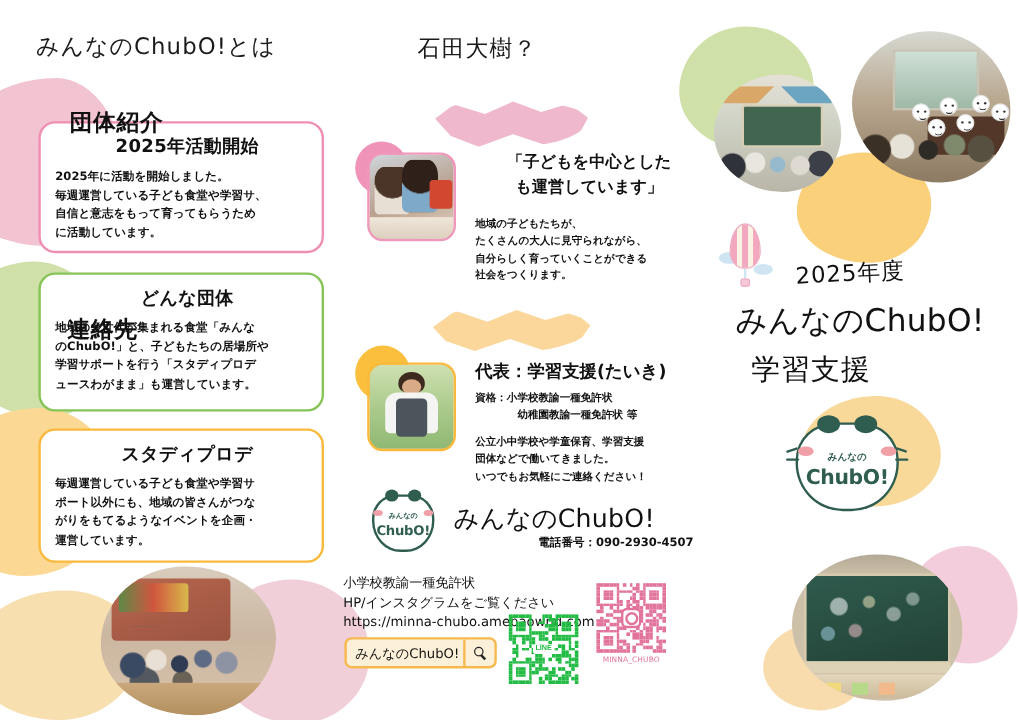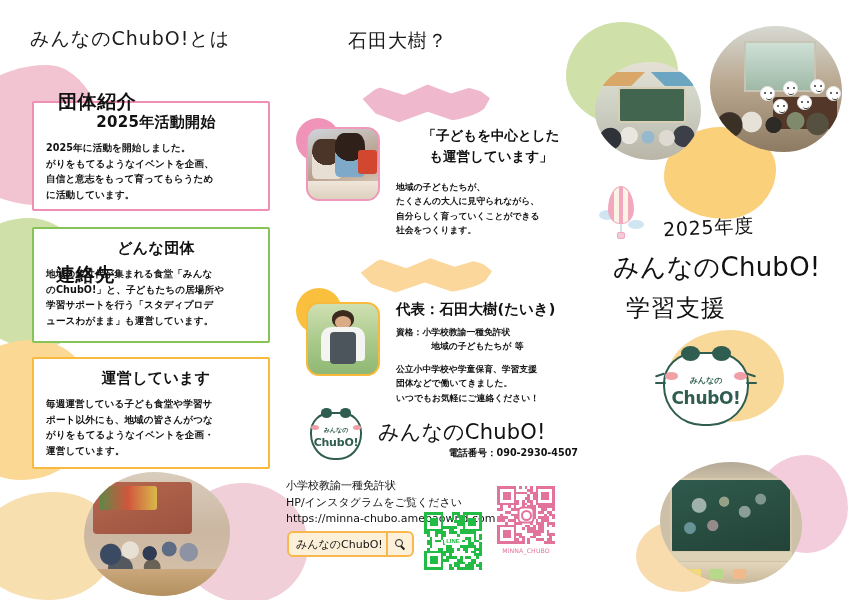--- a/index.html
+++ b/index.html
@@ -107,21 +107,21 @@
 
   
   #col-left { left: 0; top: 0; width: 300px; height: 600px; }
   #left-title {
     position: absolute; left: 30px; top: 26px;
     font-size: 19px; color: #1b1b1b; letter-spacing: .05em;
     font-family: "DejaVu Sans", sans-serif;
   }
   .card {
     position: absolute; left: 32px; width: 238px;
-    border-radius: 2px; border: 2px solid #000;
+    border-radius: 14px; border: 2px solid #000;
     background: #ffffff;
     padding: 10px 2px 12px 12px;
     z-index: 3;
   }
   .card.pink   { border-color: #ef8fb4; top: 101px;  height: 110px; }
   .card.green  { border-color: #86c457; top: 227px;  height: 116px; }
   .card.yellow { border-color: #f9b93c; top: 357px;  height: 112px; }
   .card-title {
     text-align: center;
     font-size: 15px; font-weight: 700; color: #111;
@@ -531,35 +531,35 @@
   <div class="brush brush-pink"></div>
   <div class="brush brush-yellow"></div>
 
   <div class="col" id="col-left">
     <div id="left-title" class="handwrite-head">みんなのChubO!とは</div>
   </div>
 
   <div class="card pink">
     <div class="card-title">2025年活動開始</div>
     <div class="card-body">2025年に活動を開始しました。
-がりをもてるようなイベントを企画、
+毎週運営している子ども食堂や学習サ、
 自信と意志をもって育ってもらうため
 に活動しています。</div>
   </div>
 
   <div class="card green">
     <div class="card-title">どんな団体</div>
     <div class="card-body">地域の多世代が集まれる食堂「みんな
 のChubO!」と、子どもたちの居場所や
 学習サポートを行う「スタディプロデ
 ュースわがまま」も運営しています。</div>
   </div>
 
   <div class="card yellow">
-    <div class="card-title">運営しています</div>
+    <div class="card-title">スタディプロデ</div>
     <div class="card-body">毎週運営している子ども食堂や学習サ
 ポート以外にも、地域の皆さんがつな
 がりをもてるようなイベントを企画・
 運営しています。</div>
   </div>
 
   <div class="photo" id="photo-left-bottom">
     <div class="ph-wall"></div>
     <div class="ph-art"></div>
     <div class="ph-people"></div>
@@ -589,24 +589,24 @@
 
   <div class="section-head" id="head-renraku">連絡先</div>
 
   <div class="rounded-photo" id="photo-rep">
     <div class="rhead"></div>
       <div class="rface"></div>
     <div class="rshirt"></div>
       <div class="rapron"></div>
   </div>
 
-  <div id="rep-name">代表：石田大樹(たいき)</div>
+  <div id="rep-name">代表：学習支援(たいき)</div>
 
   <div class="small-body" id="rep-quals">資格：小学校教諭一種免許状
-　　　　地域の子どもたちが 等</div>
+　　　　幼稚園教諭一種免許状 等</div>
 
   <div class="small-body" id="rep-career">公立小中学校や学童保育、学習支援
 団体などで働いてきました。
 いつでもお気軽にご連絡ください！</div>
 
   <div class="logo-mark" id="logo-mid">
     <div class="lm-body"></div>
     <div class="lm-ear l"></div>
       <div class="lm-ear r"></div>
     <div class="lm-cheek l"></div>

